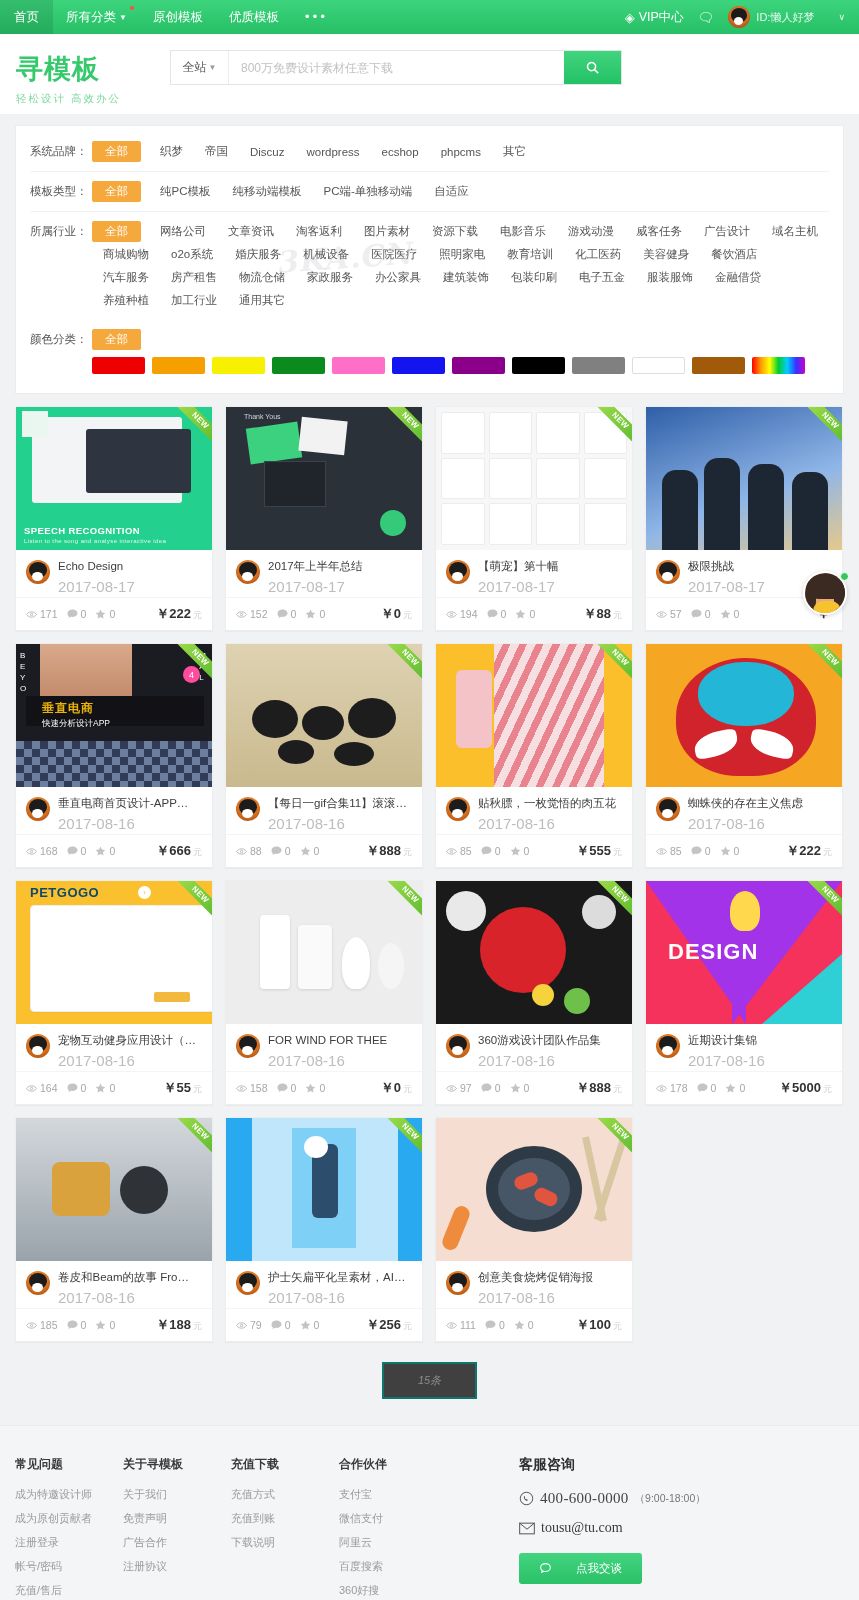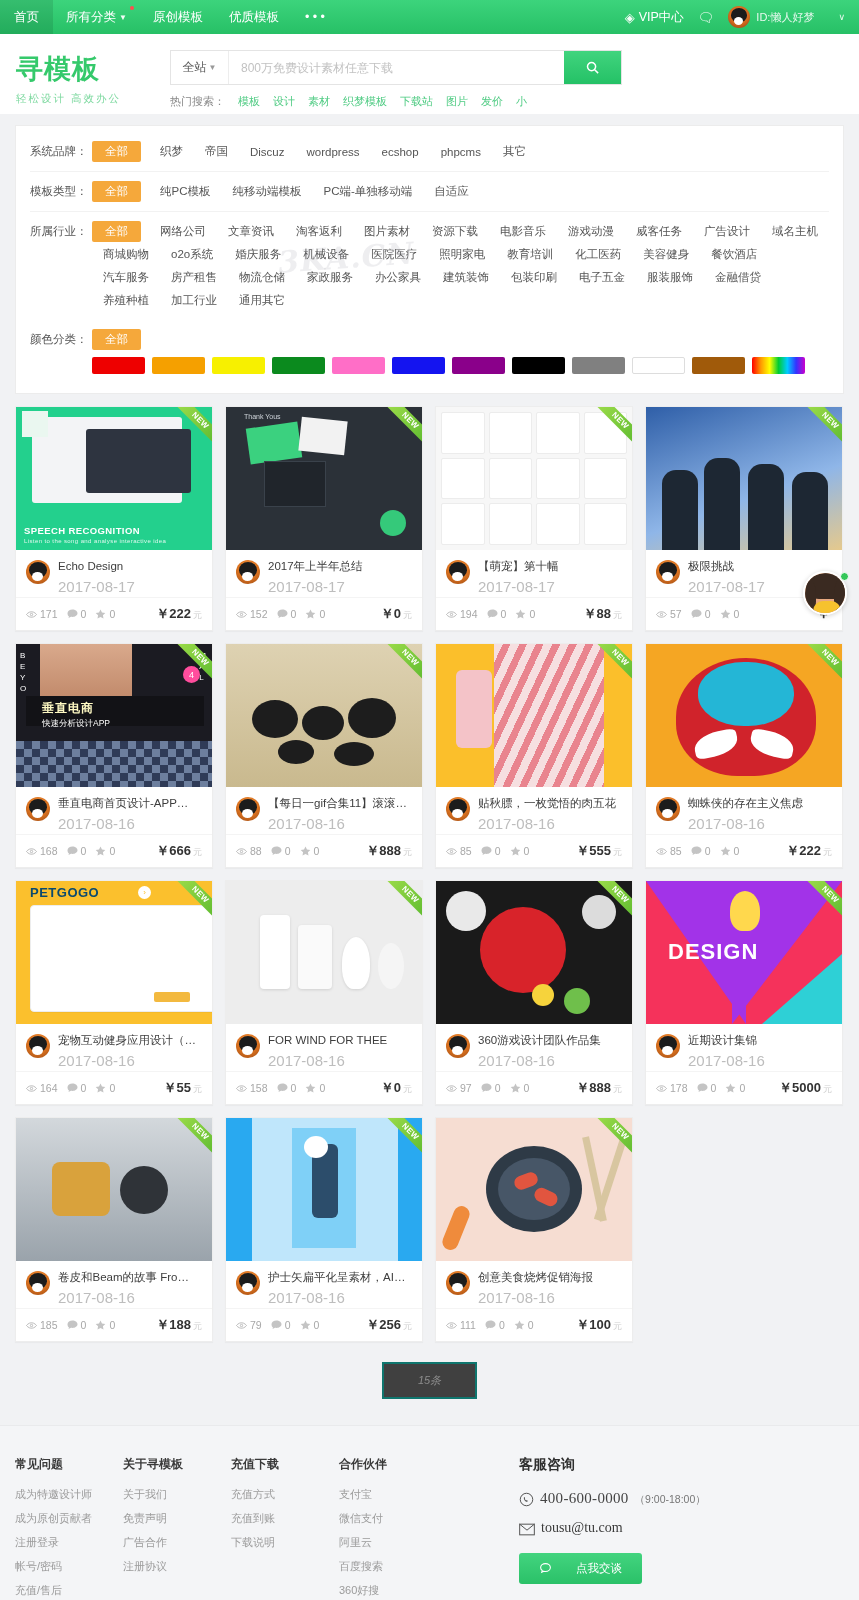--- a/index.html
+++ b/index.html
@@ -164,21 +164,21 @@
   .t-dark .c3{position:absolute;left:38px;top:54px;width:62px;height:46px;background:#20252b;border:1px solid #3a424b;}
   .t-dark .c4{position:absolute;right:16px;bottom:14px;width:26px;height:26px;border-radius:50%;background:#35c97a;}
   .t-dark .txt{position:absolute;left:18px;top:6px;color:#cfd4da;font-size:7px;}
   .t-grid{position:absolute;inset:0;background:#f7f7f7;display:grid;grid-template-columns:repeat(4,1fr);grid-template-rows:repeat(3,1fr);gap:4px;padding:5px;}
   .t-grid div{background:#fff;border:1px solid #ececec;border-radius:2px;}
   .t-hero{position:absolute;inset:0;background:linear-gradient(160deg,#2f5fa8,#8fb6e8 60%,#e5c98d);}
   .t-hero .p{position:absolute;bottom:0;width:36px;height:80px;background:#1d2733;border-radius:14px 14px 0 0;}
   .t-fashion{position:absolute;inset:0;background:#1b1b22;}
   .t-fashion .face{position:absolute;left:24px;top:0;width:92px;height:74px;background:linear-gradient(#d9a98c,#b97f5f);}
   .t-fashion .band{position:absolute;left:10px;top:52px;width:178px;height:30px;background:#121216;}
-  .t-fashion .ttl{position:absolute;left:26px;top:56px;color:#fef9c3;font-size:12px;font-weight:bold;letter-spacing:1px;}
+  .t-fashion .ttl{position:absolute;left:26px;top:56px;color:#eab308;font-size:12px;font-weight:bold;letter-spacing:1px;}
   .t-fashion .sub{position:absolute;left:26px;top:74px;color:#fff;font-size:8.5px;}
   .t-fashion .lt{position:absolute;left:4px;top:6px;color:#fff;font-size:8px;line-height:11px;letter-spacing:2px;}
   .t-fashion .rt{position:absolute;right:4px;top:6px;color:#fff;font-size:8px;line-height:11px;letter-spacing:2px;}
   .t-fashion .chk{position:absolute;left:0;bottom:0;width:100%;height:46px;
     background: repeating-conic-gradient(#2f3b57 0 25%, #6d7f9e 0 50%) 0 0/16px 16px;}
   .t-fashion .badge{position:absolute;right:12px;top:22px;width:17px;height:17px;border-radius:50%;background:#ff4d9d;color:#fff;font-size:9px;display:flex;align-items:center;justify-content:center;}
   .t-panda{position:absolute;inset:0;background:linear-gradient(#ded2b2,#c9b98e);}
   .t-panda .b{position:absolute;border-radius:50%;background:#1d1d1d;}
   .t-food{position:absolute;inset:0;background:#fbbf2b;}
   .t-food .meat{position:absolute;left:58px;top:0;width:110px;height:143px;background:repeating-linear-gradient(115deg,#f6dfe0 0 8px,#e9848e 8px 15px);}
@@ -237,21 +237,21 @@
 
   
   .footer { background:#f4f5f7; border-top:1px solid #e9eaec; padding: 30px 0 0 0; }
   .footer-inner{ width: 829px; margin:0 auto; display:flex; }
   .fcol { width: 108px; }
   .fcol.wide{ width: 150px; }
   .fcol h4{ font-size: 12px; color:#3a3a3a; margin-bottom: 14px; font-weight:bold;}
   .fcol a{ display:block; font-size:11px; color:#9b9b9b; margin-bottom: 9px;}
   .fservice{ margin-left: 30px; }
   .fservice h4{ font-size: 14px; color:#2f2f2f; margin-bottom: 16px; font-weight:bold;}
-  .fline{ display:flex; align-items:flex-end; gap:6px; margin-bottom: 13px; color:#444;}
+  .fline{ display:flex; align-items:center; gap:6px; margin-bottom: 13px; color:#444;}
   .fphone{ font-size: 15px; letter-spacing:.3px; font-family:"Liberation Serif", serif;}
   .ftime{ font-size: 10.5px; color:#777; }
   .fmail{ font-size: 14px; color:#3a3a3a; font-family:"Liberation Serif", serif;}
   .chat-btn{
     margin-top: 4px; background: linear-gradient(#43d47f,#2ac168); color:#fff; border:none;
     padding: 8px 20px; border-radius:3px; font-size:11.5px; display:inline-flex; align-items:center;
     gap:24px; cursor:pointer; font-family:"Liberation Sans",sans-serif;
   }
 
   
@@ -307,31 +307,20 @@
         <span>全站</span>
         <span class="caret">▼</span>
       </div>
       <input class="search-input" placeholder="800万免费设计素材任意下载" style="">
       <button class="search-btn">
         <svg width="15" height="15" viewBox="0 0 24 24" fill="none" stroke="#fff" stroke-width="2.4">
           <circle cx="10.5" cy="10.5" r="6.5"></circle>
             <line x1="15.5" y1="15.5" x2="21" y2="21"></line>
         </svg>
       </button>
-    </div>
-    <div class="hot">
-      <span class="hot-label">热门搜索：</span>
-      <a>模板</a>
-      <a>设计</a>
-      <a>素材</a>
-      <a>织梦模板</a>
-      <a>下载站</a>
-      <a>图片</a>
-      <a>发价</a>
-      <a>小</a>
     </div>
   </div>
 </div>
 
 <div class="wrap">
 
   <div class="filter">
     <div class="watermark">3KA.CN</div>
     <div id="filter-rows">
         <div class="filter-row">

